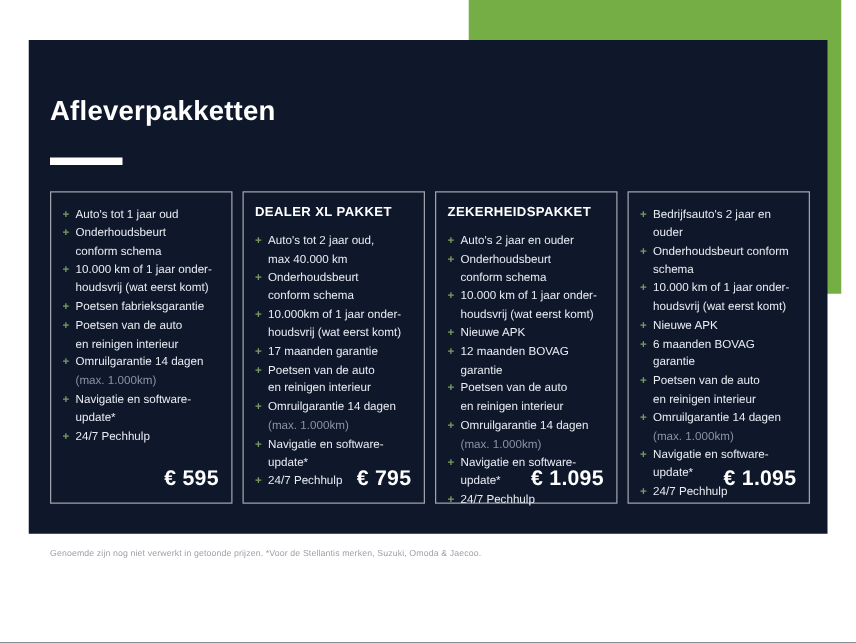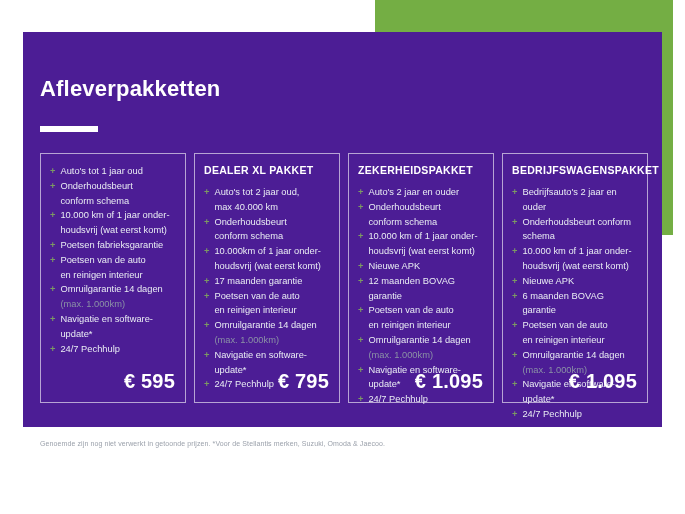--- a/index.html
+++ b/index.html
@@ -11,21 +11,21 @@
     overflow: hidden;
   }
   .green-block {
     position: absolute; left: 375px; top: 0;
     width: 298px; height: 235px;
     background: #74ae44;
   }
   .panel {
     position: absolute; left: 23px; top: 32px;
     width: 639px; height: 395px;
-    background: #4c1d95;
+    background: #0f172a;
   }
   .page-title {
     position: absolute; left: 17px; top: 44px;
     color: #ffffff; font-size: 22px; font-weight: bold;
     letter-spacing: 0.2px; margin: 0;
   }
   .title-underline {
     position: absolute; left: 17px; top: 94px;
     width: 58px; height: 6px; background: #ffffff;
   }
@@ -48,21 +48,21 @@
   .pkg-item {
     display: flex; gap: 5px;
     font-size: 9.3px; line-height: 14.8px;
     color: #e9ecf3;
   }
   .plus { color: #7c9a63; flex: 0 0 auto; font-weight: bold; }
   .item-text { white-space: pre-line; }
   .item-note { color: #8b92a6; }
   .price {
     position: absolute; right: 10px; bottom: 9px;
-    color: #ffffff; font-weight: bold; font-size: 20px;
+    color: #ffffff; font-weight: bold; font-size: 17px;
     letter-spacing: 0.2px;
     text-align: center;
   }
   .footnote {
     position: absolute; left: 40px; top: 440px;
     font-size: 7px; color: #9ba1ab; letter-spacing: 0.1px;
   }
 </style>
 </head>
 <body>
@@ -202,21 +202,20 @@
           </li>
           <li class="pkg-item">
             <span class="plus">+</span>
             <span class="item-text">24/7 Pechhulp</span>
           </li>
         </ul>
       <div class="price">€ 1.095</div>
     </div>
 
     <div class="card">
-      <h2 class="card-title">BEDRIJFSWAGENSPAKKET</h2>
       <ul class="pkg-items">
           <li class="pkg-item">
             <span class="plus">+</span>
             <span class="item-text">Bedrijfsauto's 2 jaar en ouder</span>
           </li>
           <li class="pkg-item">
             <span class="plus">+</span>
             <span class="item-text">Onderhoudsbeurt conform
 schema</span>
           </li>

